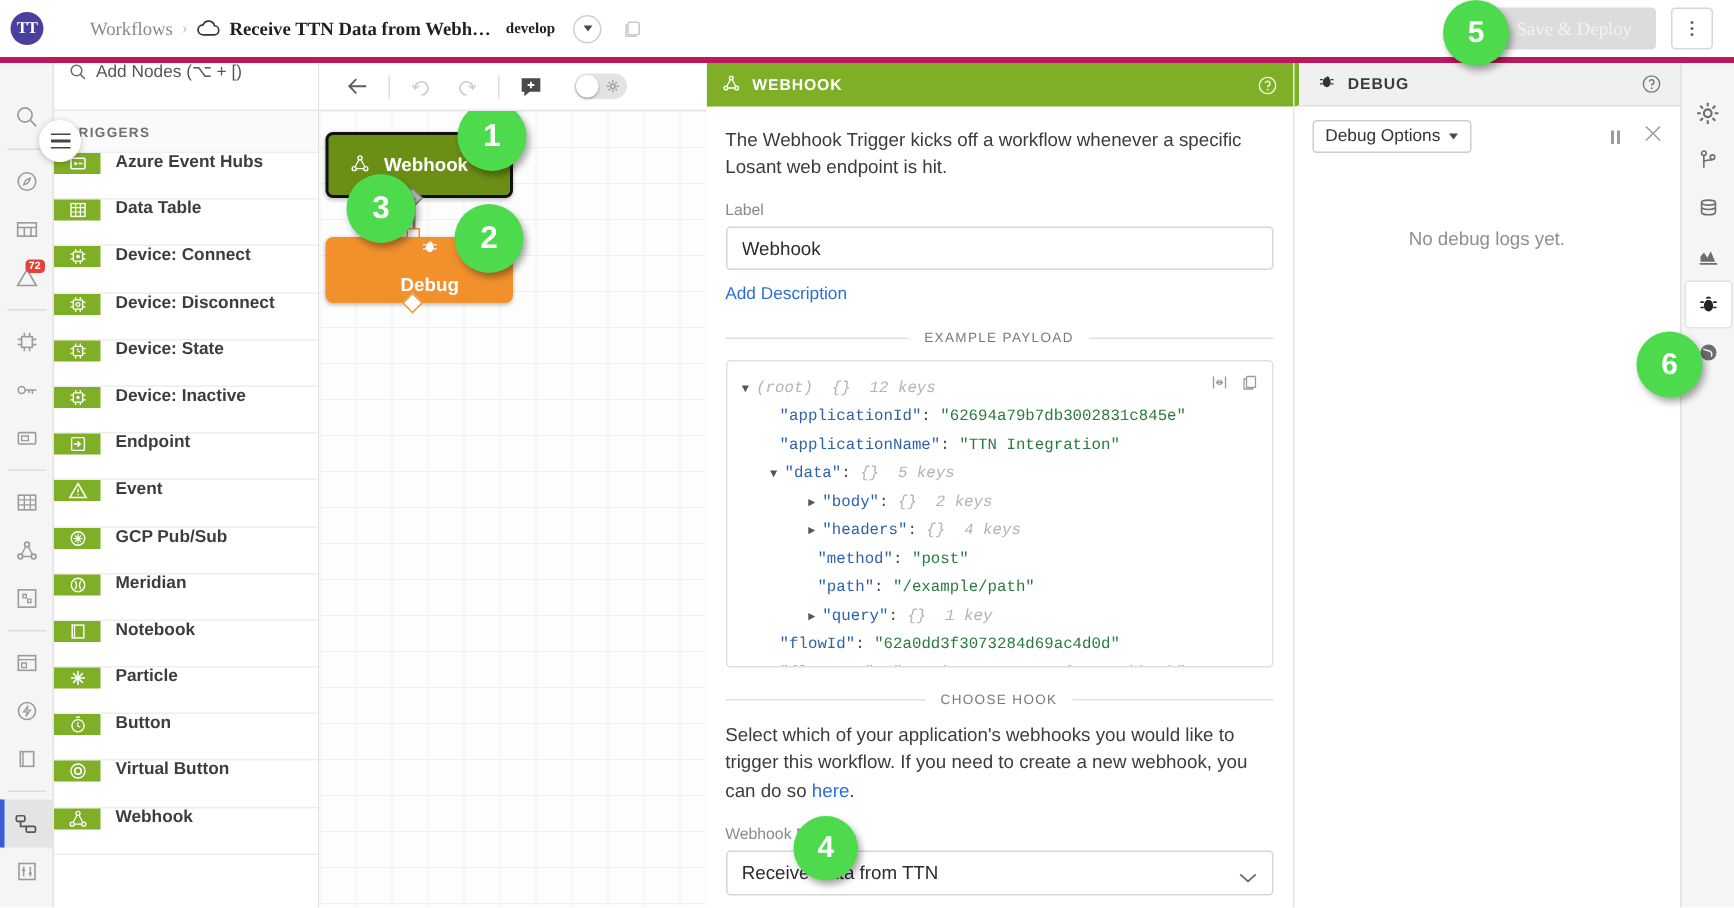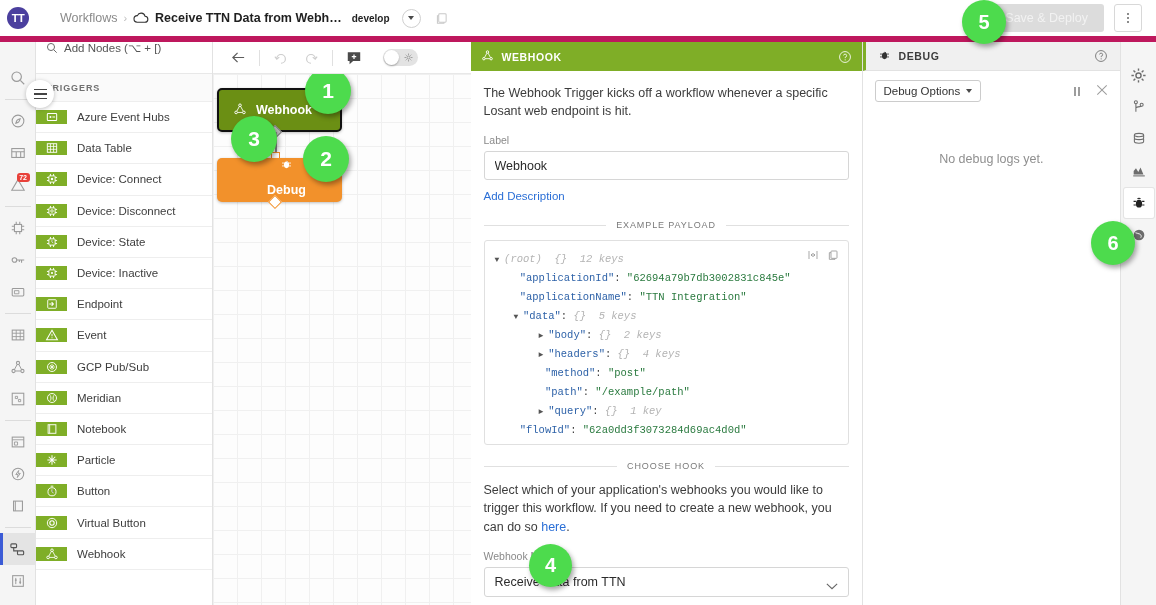--- a/index.html
+++ b/index.html
@@ -9,22 +9,22 @@
     background: #ffffff;
     overflow: hidden;
     color: #333;
   }
   .app { position: relative; width: 1156px; height: 605px; display: flex; flex-direction: column; }
 
   
   .topbar {
     height: 42px; flex: 0 0 42px;
     display: flex; align-items: center;
-    background: #fff; border-bottom: 6px solid #be185d;
-    position: relative; z-index: 40;
+    background: #fff; border-bottom: 4px solid #be185d;
+    position: relative; z-index: 40; font-family: Liberation Serif, serif;
   }
   .avatar-wrap { width: 36px; display:flex; align-items:center; justify-content:center; }
   .avatar {
     width: 22px; height: 22px; border-radius: 50%;
     background: #4b3f9e; color: #fff;
     font-size: 11px; font-weight: bold;
     display: flex; align-items: center; justify-content: center;
     letter-spacing: -0.5px;
   }
   .breadcrumb { display: flex; align-items: center; gap: 6px; margin-left: 24px; font-size: 12.5px; justify-content: center; }
@@ -98,21 +98,21 @@
   .palette-search input {
     border: none; outline: none; font-size: 11.5px; font-family: inherit;
     color: #555; width: 100%; background: transparent;
   }
   .palette-search input::placeholder { color:#555; }
   .section-head {
     font-size: 9px; letter-spacing: .9px; color:#707070; font-weight:bold;
     padding: 9px 0 8px 10px; background: #fafafa; border-bottom:1px solid #eee;
   }
   .palette-list { overflow: hidden; flex:1; }
-  .pitem { display:flex; align-items:center; border-bottom:1px solid #eee; height:31.2px; cursor:pointer; }
+  .pitem { display:flex; align-items:flex-start; border-bottom:1px solid #eee; height:31.2px; cursor:pointer;font-weight:bold; }
   .pitem-ic {
     width: 31px; flex:0 0 31px; background:#7fae27;
     display:flex;align-items:center;justify-content:center; color:#fff;
   }
   .pitem-lb { display:flex;align-items:center; padding-left:10px; font-size:11.5px; color:#3d3d3d; }
 
   
   .canvas { flex: 1; position: relative; background:#fff; display:flex; flex-direction:column; min-width:0; }
   .canvas-toolbar {
     height: 32px; display:flex; align-items:center; gap:0;

